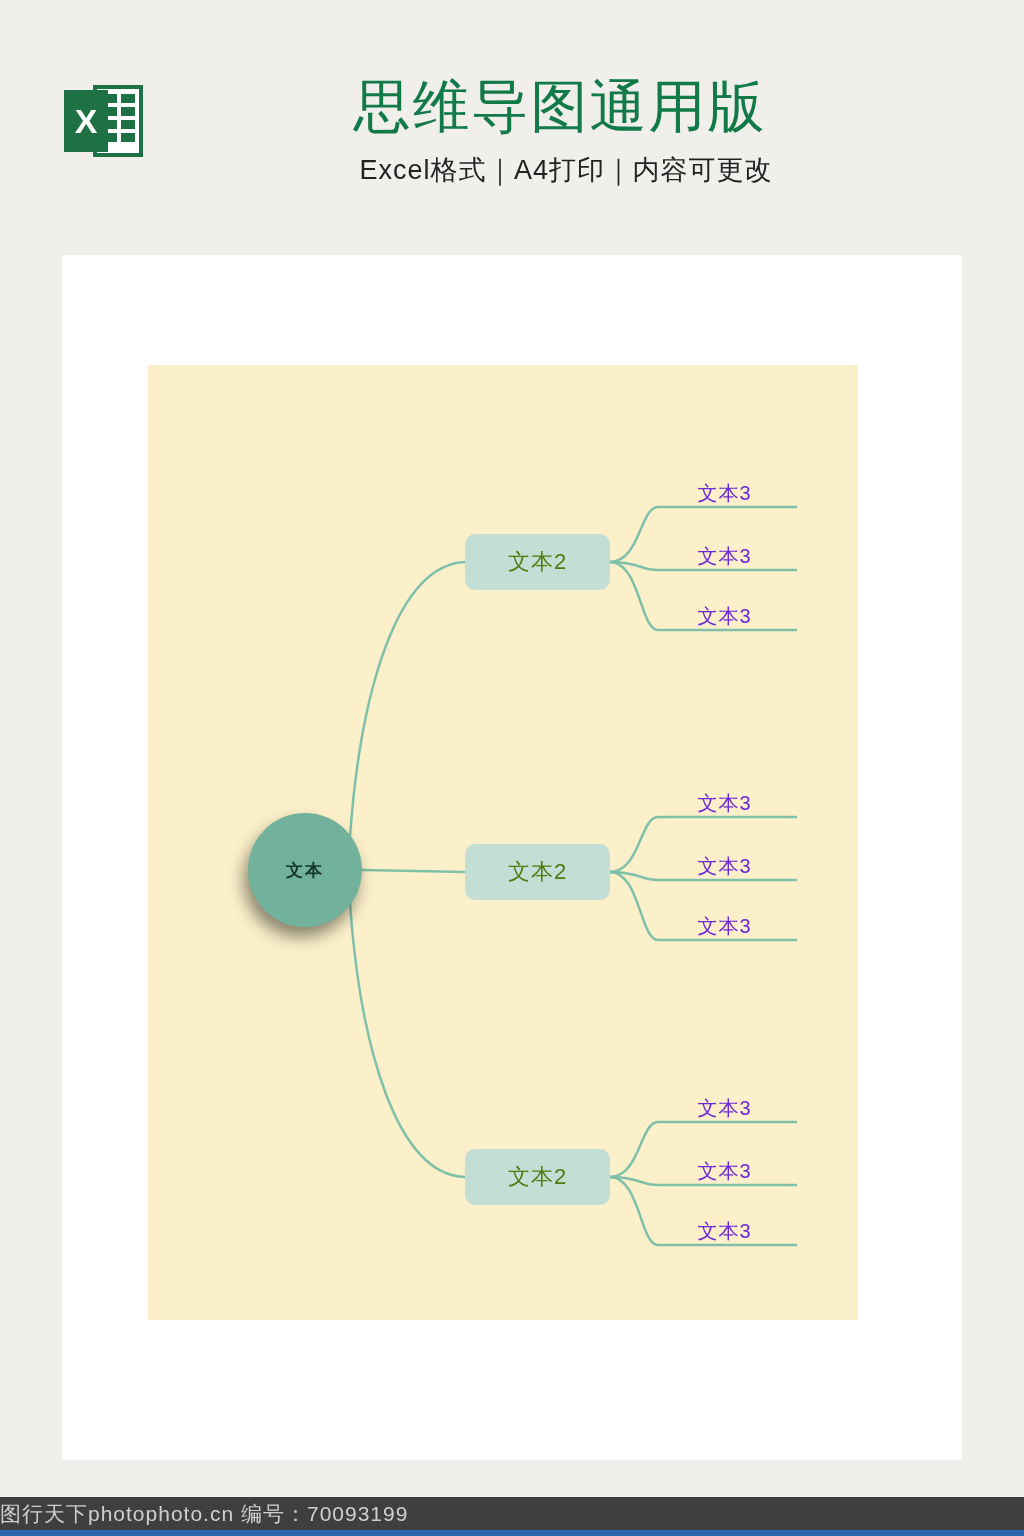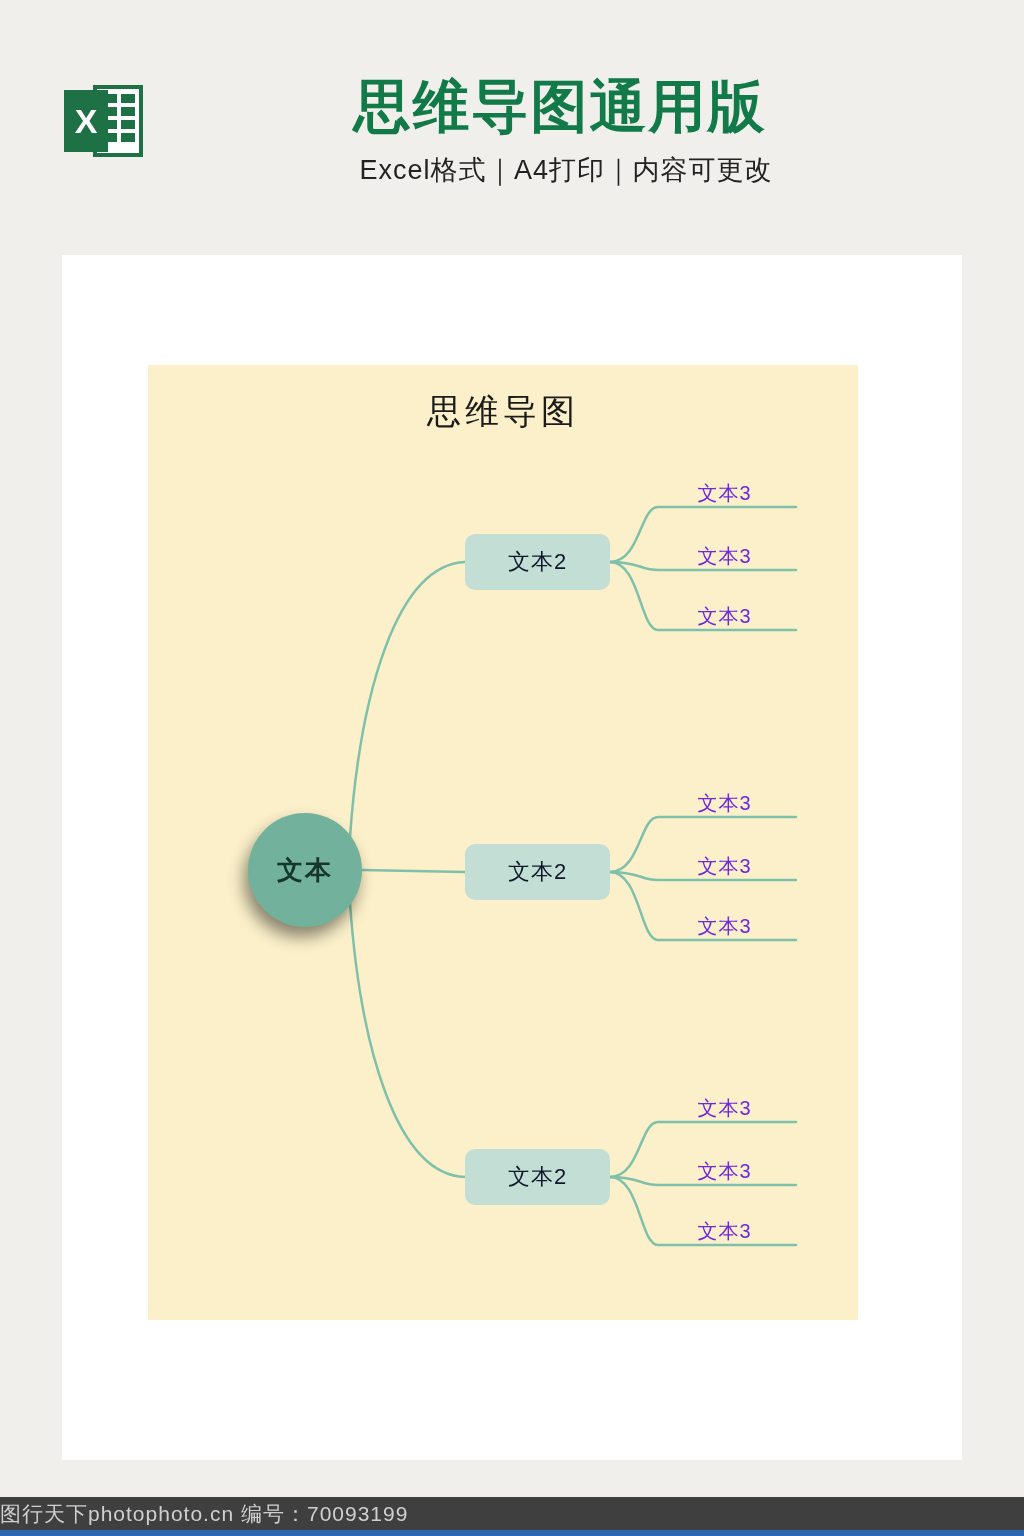--- a/index.html
+++ b/index.html
@@ -9,21 +9,21 @@
     position:relative;
     overflow:hidden;
     font-family:"Liberation Sans","DejaVu Sans",sans-serif;
   }
   .page{position:absolute;inset:0;}
 
   
   .logo{position:absolute;left:64px;top:84px;width:80px;height:74px;}
   .titles{position:absolute;left:0;right:0;top:74px;text-align:center;padding-left:96px;}
   .titles h1{
-    margin:0;font-size:57px;line-height:1.15;font-weight:700;
+    margin:0;font-size:57px;line-height:1.15;font-weight:400;
     letter-spacing:2px;color:var(--brand-green,#117a48);
   }
   .subtitle{
     position:absolute;left:0;right:12px;top:152px;text-align:center;padding-left:120px;
     font-size:27px;color:#222;font-weight:500;letter-spacing:1px;
   }
 
   
   .sheet{
     position:absolute;left:62px;top:255px;width:900px;height:1205px;
@@ -41,27 +41,27 @@
 
   
   .connectors{position:absolute;left:0;top:0;width:710px;height:955px;}
   .connectors path{stroke:var(--line,#7fc0aa);stroke-width:2.5;fill:none;stroke-linecap:round;}
 
   .root{
     position:absolute;left:100px;top:448px;width:114px;height:114px;
     background:var(--root-fill,#72b29c);border-radius:50%;
     display:flex;align-items:center;justify-content:center;
     box-shadow:-4px 10px 16px rgba(0,0,0,0.45);
-    font-size:26px;font-weight:700;color:#16352b;letter-spacing:2px;
+    font-size:17px;font-weight:700;color:#16352b;letter-spacing:2px;
   }
   .branch{
     position:absolute;left:317px;width:145px;height:56px;
     background:var(--node-fill,#c3ded5);border-radius:10px;
     display:flex;align-items:center;justify-content:center;
-    font-size:22px;color:#0f172a;letter-spacing:1px;
+    font-size:22px;color:#4d7c0f;letter-spacing:1px;
   }
   .b1{top:169px;} .b2{top:479px;} .b3{top:784px;}
 
   .leaf{
     position:absolute;left:505px;width:143px;text-align:center;
     font-size:20px;color:#6d28d9;font-weight:500;letter-spacing:1px;
   }
 
   
   .watermark{
@@ -99,21 +99,20 @@
   </div>
 
   <div class="titles">
     <h1>思维导图通用版</h1>
   </div>
   <div class="subtitle">Excel格式｜A4打印｜内容可更改</div>
 
   <div class="sheet">
     <div class="panel">
 
-      <div class="panel-title">思维导图</div>
 
       <svg class="connectors" viewBox="0 0 710 955">
 
         <path d="M 202 472 C 212 330 248 200 317 197"></path>
         <path d="M 214 505 L 317 507"></path>
         <path d="M 202 538 C 212 680 248 810 317 812"></path>
 
         <path d="M 462 197 C 492 197 492 142 510 142 L 648 142"></path>
         <path d="M 462 197 C 492 197 492 205 510 205 L 648 205"></path>
         <path d="M 462 197 C 492 197 492 265 510 265 L 648 265"></path>

